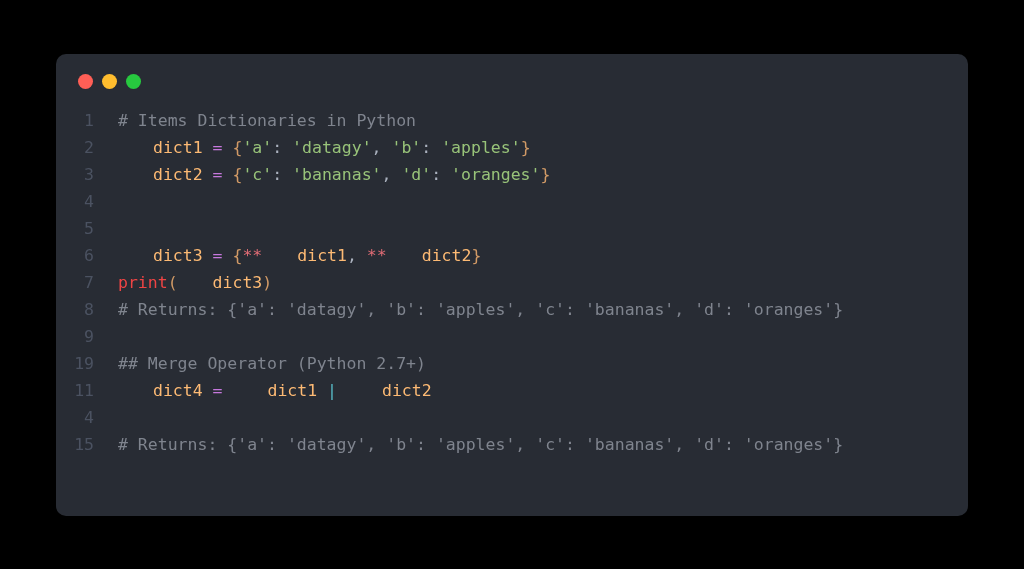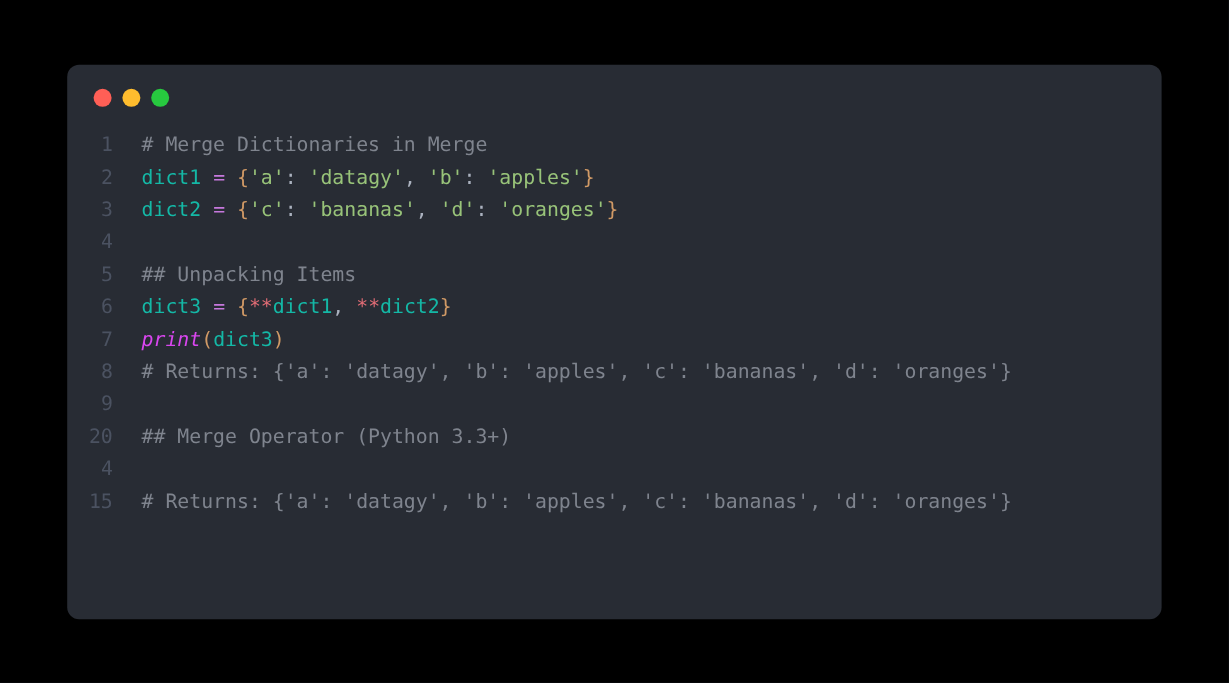--- a/index.html
+++ b/index.html
@@ -46,45 +46,46 @@
   .gutter {
     width: 62px;
     text-align: right;
     padding-right: 24px;
     color: #4b5261;
     user-select: none;
     flex-shrink: 0;
   }
   .code { color: #abb2bf; }
   .c-comment { color: #7f848e; font-style: normal; }
-  .c-def   { color: #14b8a6; }
+  .c-def   { color: #fdba74; margin-left: 35px; }
   .c-op    { color: #c678dd; }
   .c-punc  { color: #abb2bf; }
   .c-brace { color: #d19a66; }
   .c-str   { color: #98c379; }
   .c-star  { color: #e06c75; }
-  .c-fn    { color: #d946ef; font-style: italic; }
+  .c-fn    { color: #ef4444; }
   .c-pipe  { color: #56b6c2; }
 </style>
 </head>
 <body>
 
 <div class="window">
   <div class="titlebar">
     <div class="dot dot-red"></div>
     <div class="dot dot-yellow"></div>
     <div class="dot dot-green"></div>
   </div>
   <div class="editor" id="editor">
-      <div class="line"><div class="gutter">1</div><div class="code"><span class="c-comment"># Merge Dictionaries in Merge</span></div></div>
+      <div class="line"><div class="gutter">1</div><div class="code"><span class="c-comment"># Items Dictionaries in Python</span></div></div>
       <div class="line"><div class="gutter">2</div><div class="code"><span class="c-def">dict1 </span><span class="c-op">=</span><span class="c-punc"> </span><span class="c-brace">{</span><span class="c-str">'a'</span><span class="c-punc">: </span><span class="c-str">'datagy'</span><span class="c-punc">, </span><span class="c-str">'b'</span><span class="c-punc">: </span><span class="c-str">'apples'</span><span class="c-brace">}</span></div></div>
       <div class="line"><div class="gutter">3</div><div class="code"><span class="c-def">dict2 </span><span class="c-op">=</span><span class="c-punc"> </span><span class="c-brace">{</span><span class="c-str">'c'</span><span class="c-punc">: </span><span class="c-str">'bananas'</span><span class="c-punc">, </span><span class="c-str">'d'</span><span class="c-punc">: </span><span class="c-str">'oranges'</span><span class="c-brace">}</span></div></div>
       <div class="line"><div class="gutter">4</div><div class="code"></div></div>
-      <div class="line"><div class="gutter">5</div><div class="code"><span class="c-comment">## Unpacking Items</span></div></div>
+      <div class="line"><div class="gutter">5</div></div>
       <div class="line"><div class="gutter">6</div><div class="code"><span class="c-def">dict3 </span><span class="c-op">=</span><span class="c-punc"> </span><span class="c-brace">{</span><span class="c-star">**</span><span class="c-def">dict1</span><span class="c-punc">, </span><span class="c-star">**</span><span class="c-def">dict2</span><span class="c-brace">}</span></div></div>
       <div class="line"><div class="gutter">7</div><div class="code"><span class="c-fn">print</span><span class="c-brace">(</span><span class="c-def">dict3</span><span class="c-brace">)</span></div></div>
       <div class="line"><div class="gutter">8</div><div class="code"><span class="c-comment"># Returns: {'a': 'datagy', 'b': 'apples', 'c': 'bananas', 'd': 'oranges'}</span></div></div>
       <div class="line"><div class="gutter">9</div><div class="code"></div></div>
-      <div class="line"><div class="gutter">20</div><div class="code"><span class="c-comment">## Merge Operator (Python 3.3+)</span></div></div>
+      <div class="line"><div class="gutter">19</div><div class="code"><span class="c-comment">## Merge Operator (Python 2.7+)</span></div></div>
+      <div class="line"><div class="gutter">11</div><div class="code"><span class="c-def">dict4 </span><span class="c-op">=</span><span class="c-def"> dict1 </span><span class="c-pipe">|</span><span class="c-def"> dict2</span></div></div>
       <div class="line"><div class="gutter">4</div></div>
       <div class="line"><div class="gutter">15</div><div class="code"><span class="c-comment"># Returns: {'a': 'datagy', 'b': 'apples', 'c': 'bananas', 'd': 'oranges'}</span></div></div>
     </div>
 </div>
 
 </body></html>

